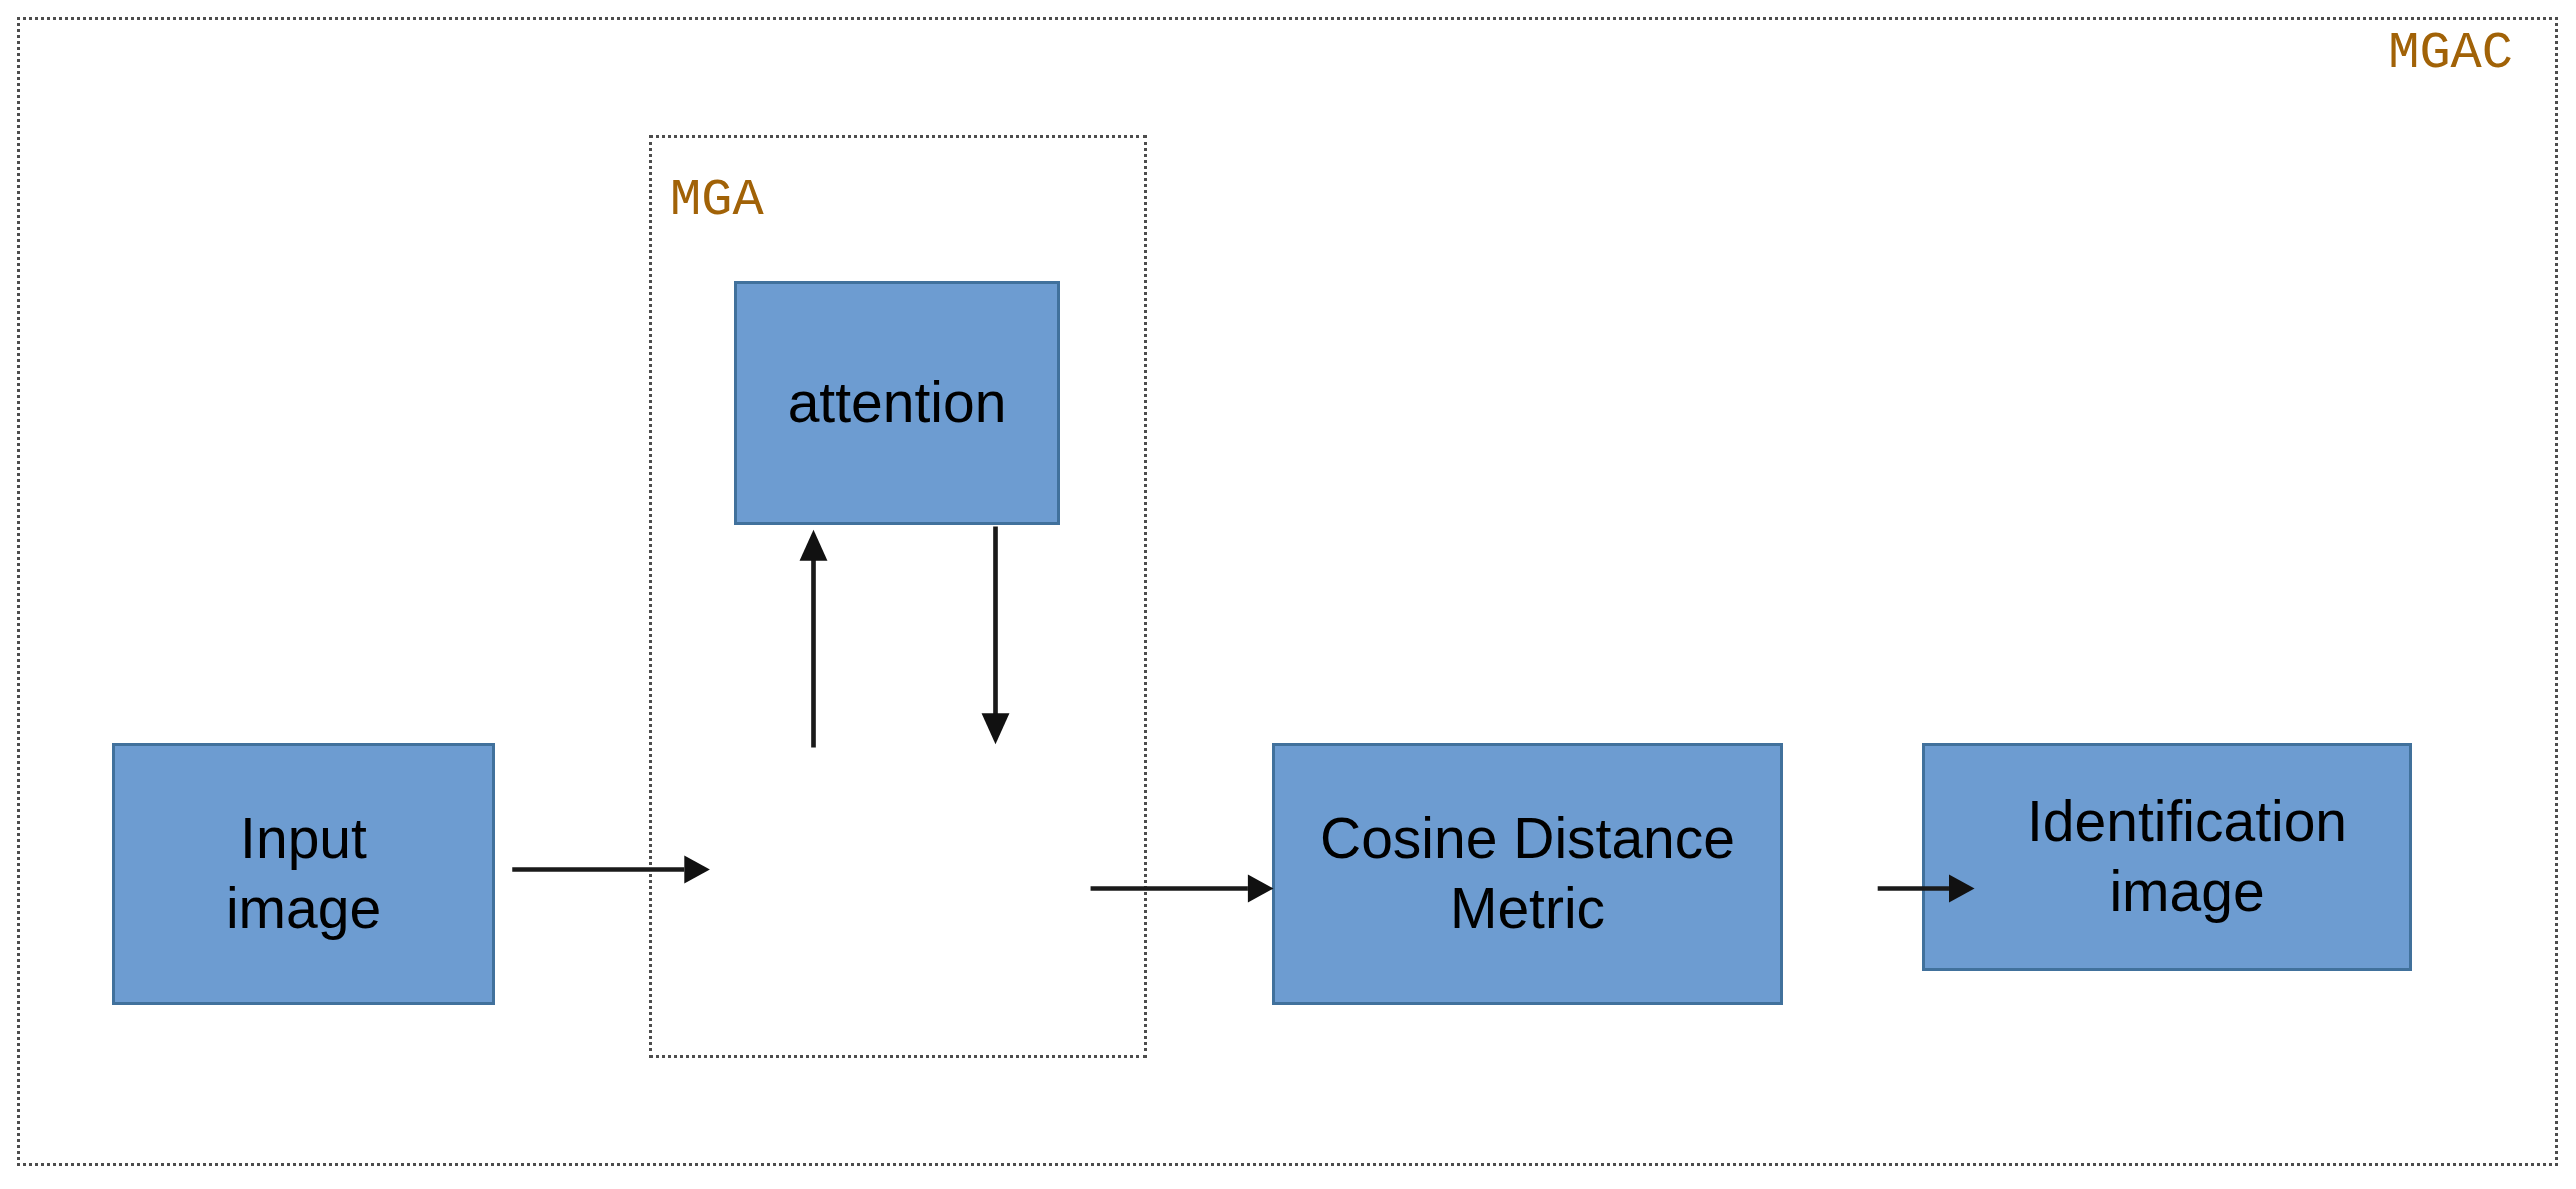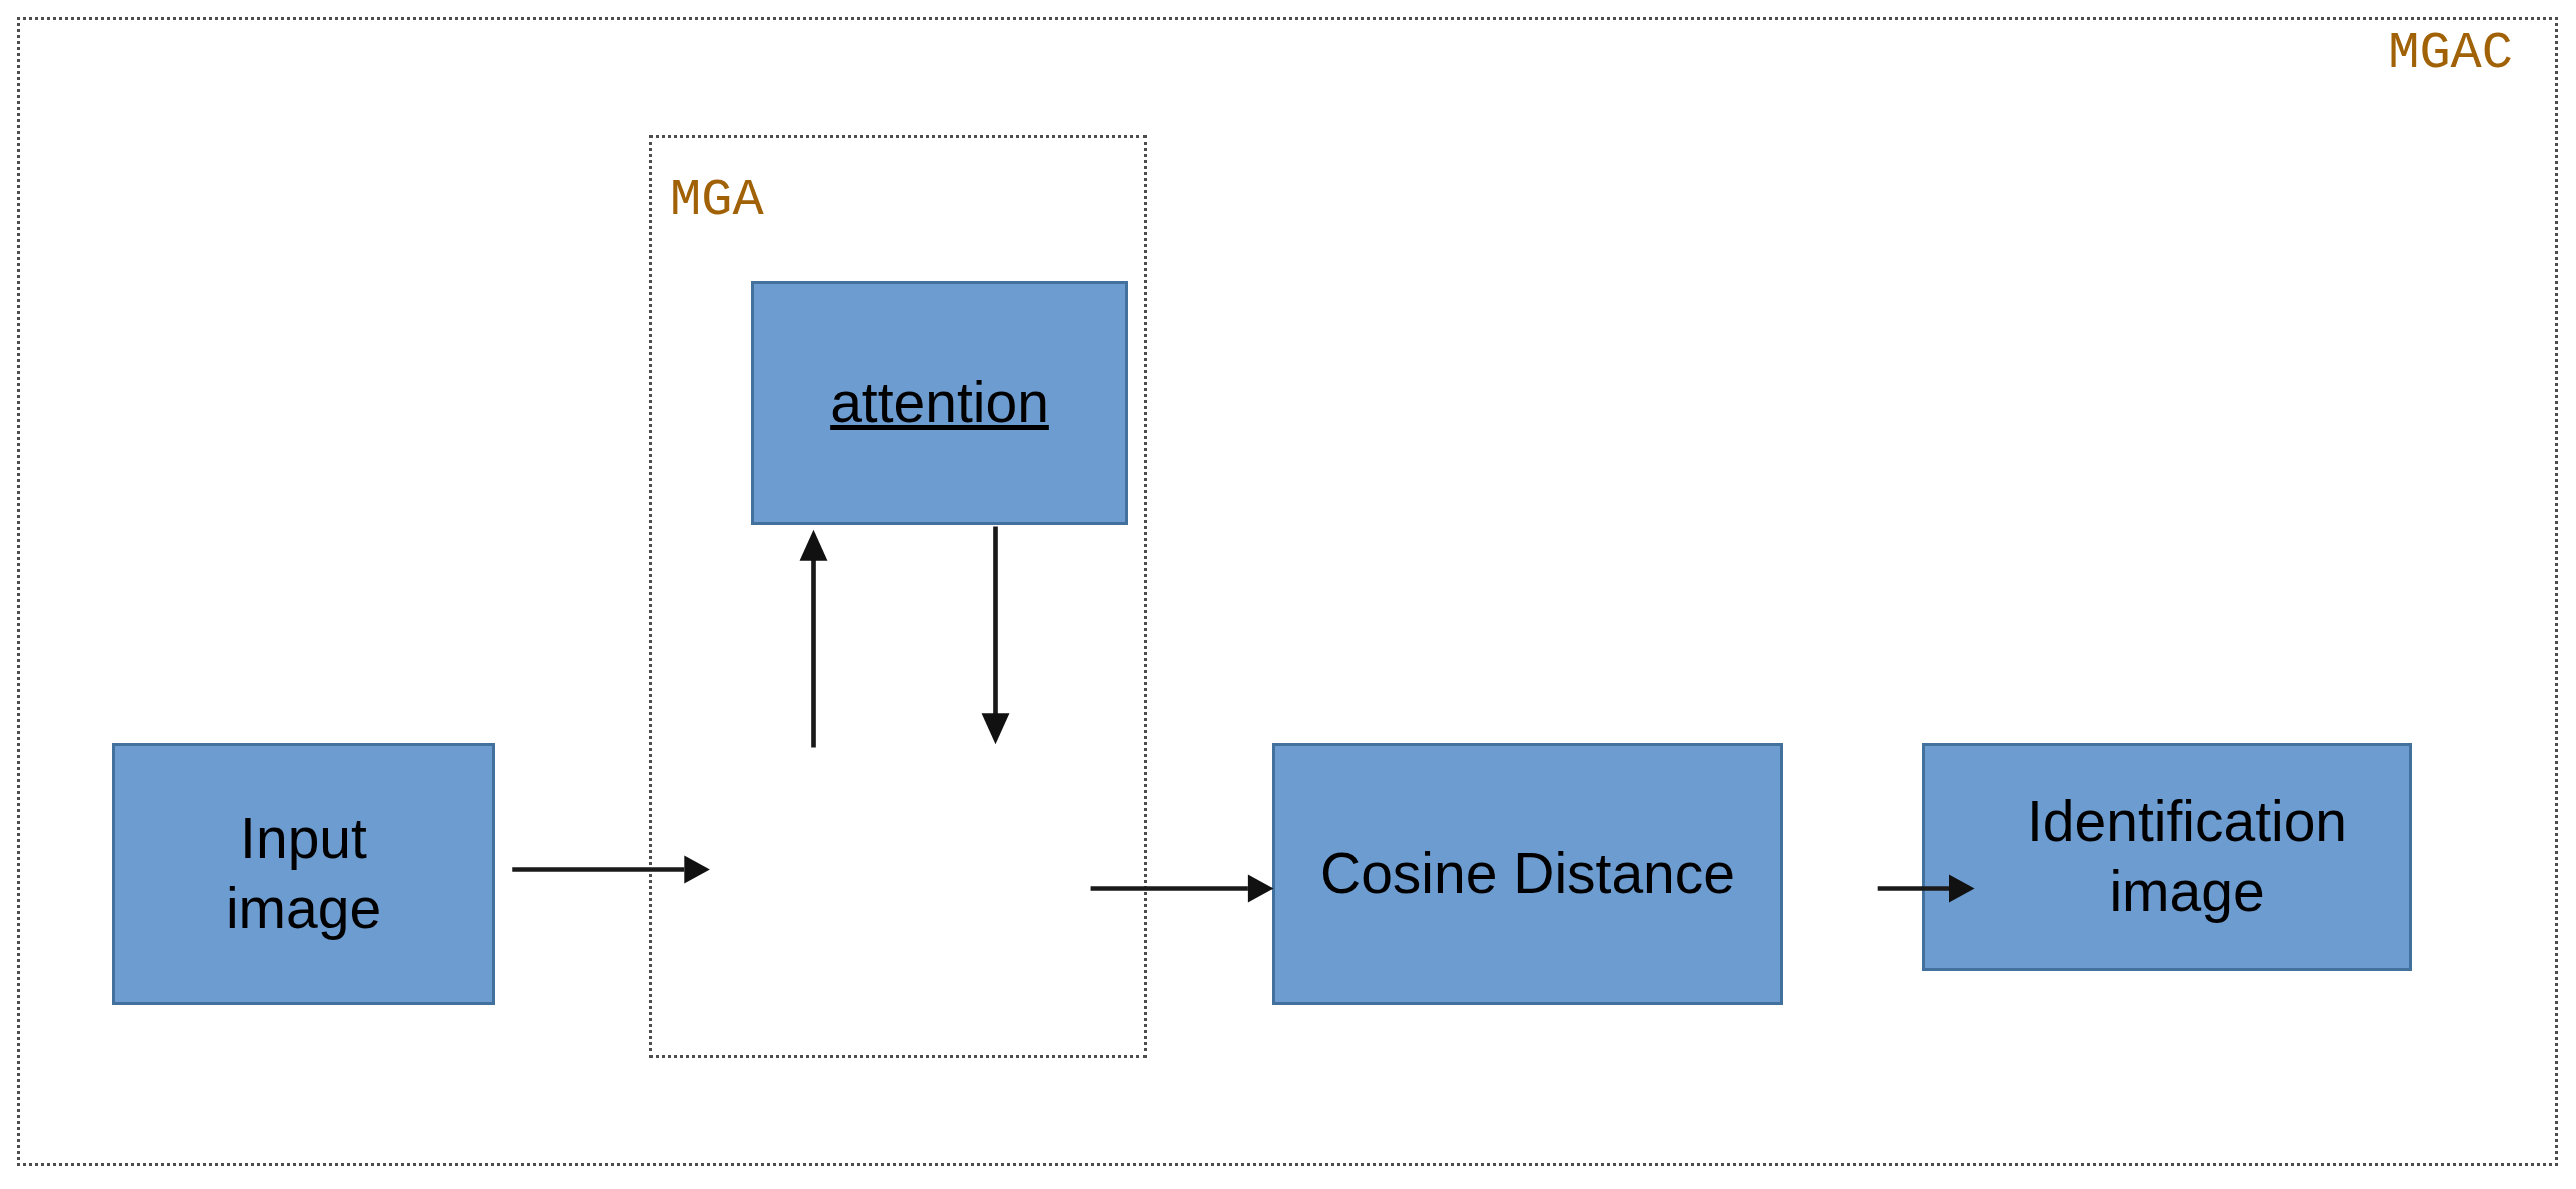--- a/index.html
+++ b/index.html
@@ -69,21 +69,21 @@
     text-align: center;
     color: #000000;
     font-size: 57px;
     line-height: 1.22;
     padding: 0 7.9px;
     font-family: "Liberation Sans", sans-serif;
   }
   .block .block-text { display: block; }
 
   #block-input       { left: 112px;  top: 743px; width: 383px; height: 262px; }
-  #block-attention   { left: 751px;  top: 281px; width: 377px; height: 244px; text-decoration: underline; }
+  #block-attention   { left: 734px;  top: 281px; width: 326px; height: 244px; }
   #block-mgn         { left: 711px;  top: 743px; width: 377px; height: 262px; }
   #block-cosine      { left: 1272px; top: 743px; width: 511px; height: 262px; }
   #block-identification { left: 1922px; top: 743px; width: 490px; height: 228px; padding-left: 48px; }
 
   
   .conn {
     position: absolute;
   }
   .conn svg { display: block; overflow: visible; }
 
@@ -114,20 +114,21 @@
   <div id="block-attention" class="block">
     <span>
       <span class="block-text">attention</span>
     </span>
   </div>
 
 
   <div id="block-cosine" class="block">
     <span>
       <span class="block-text">Cosine Distance</span>
+      <span class="block-text">Metric</span>
     </span>
   </div>
 
   <div id="block-identification" class="block">
     <span>
       <span class="block-text">Identification</span>
       <span class="block-text">image</span>
     </span>
   </div>
 

